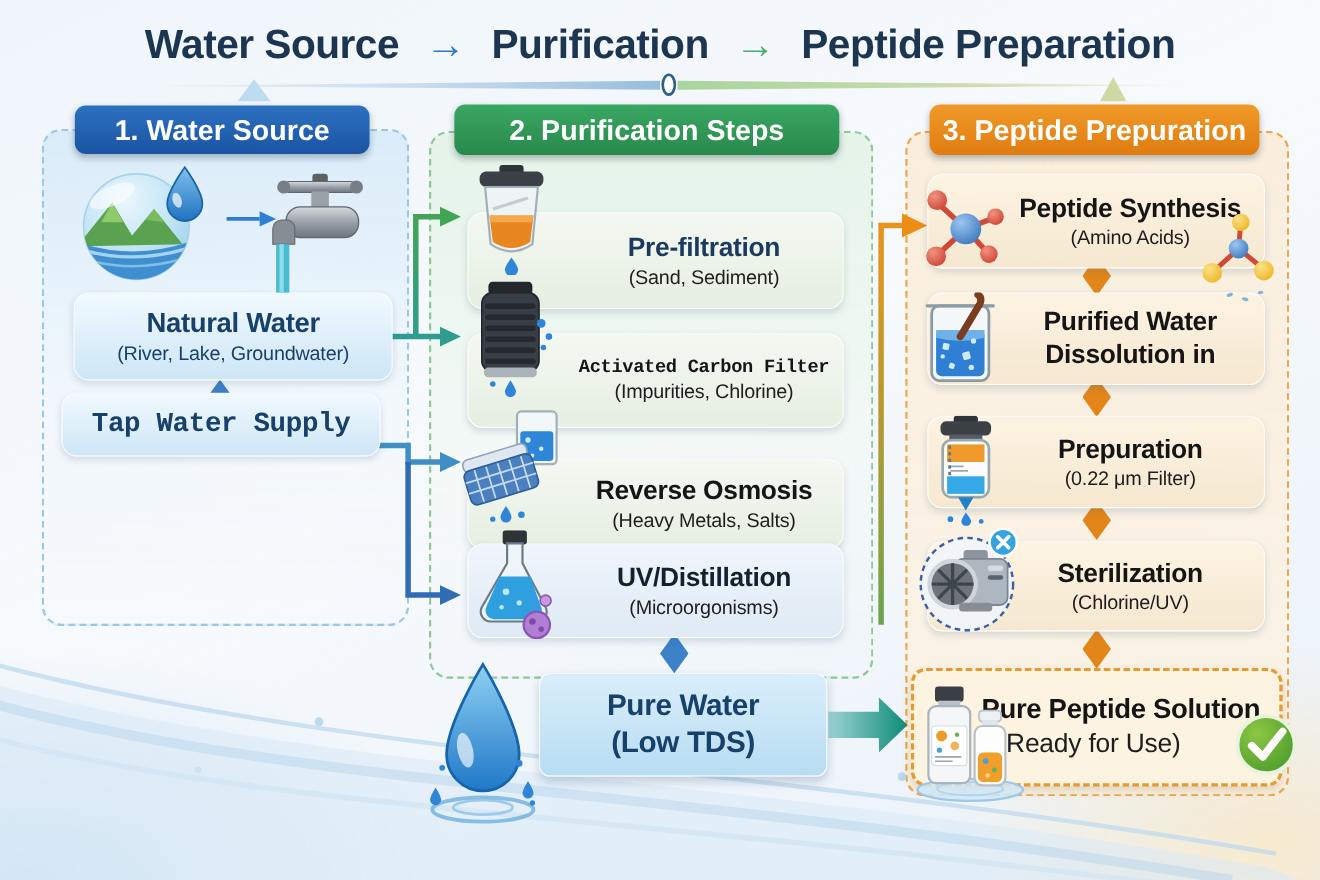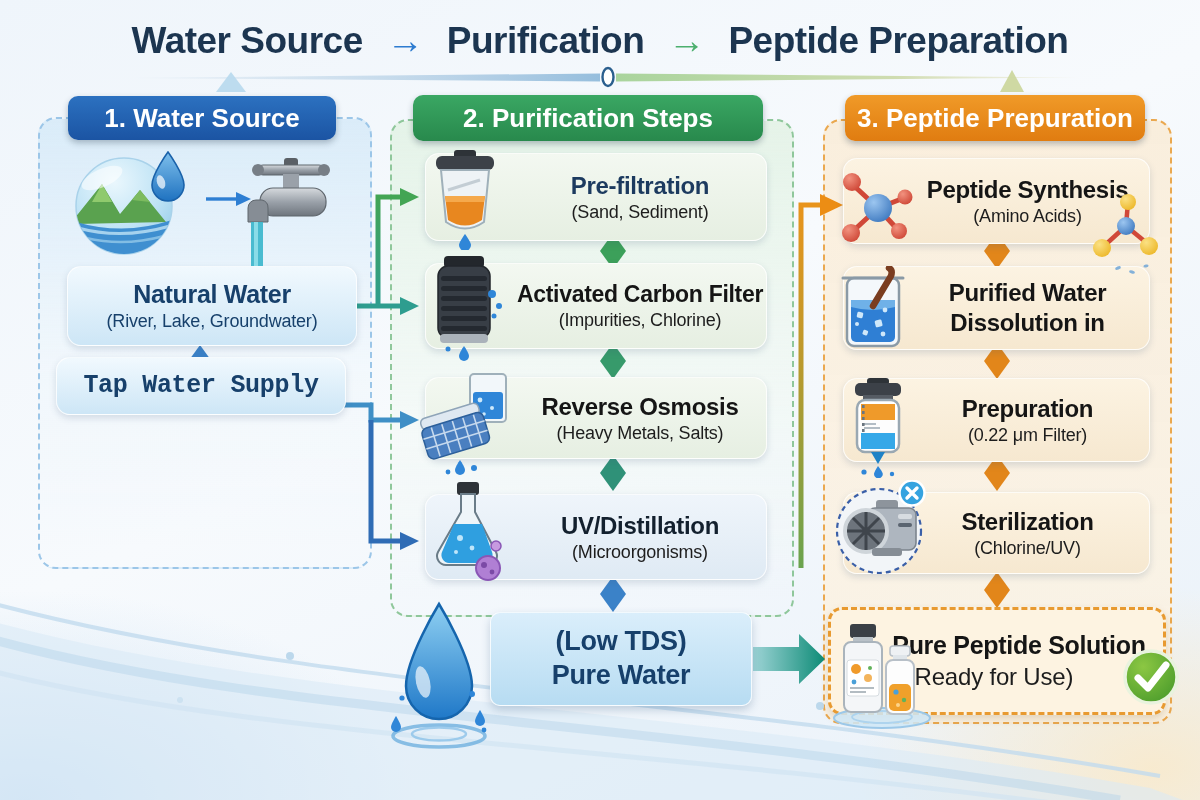--- a/index.html
+++ b/index.html
@@ -25,27 +25,27 @@
   .hdr{position:absolute;z-index:6;border-radius:10px;color:#fff;font-weight:bold;font-size:26px;
     display:flex;align-items:center;justify-content:center;box-shadow:0 3px 6px rgba(30,50,70,.3);white-space:nowrap;}
   #h1{left:68px;top:96px;width:268px;height:44px;background:linear-gradient(180deg,#2c71c0,#1b54a3);}
   #h2{left:413px;top:95px;width:350px;height:46px;background:linear-gradient(180deg,#3aa763,#28894c);}
   #h3{left:845px;top:95px;width:300px;height:46px;background:linear-gradient(180deg,#f09a28,#e07c10);}
   
   .box{position:absolute;z-index:3;border-radius:14px;display:flex;flex-direction:column;
     align-items:center;justify-content:center;text-align:center;
     box-shadow:0 3px 7px rgba(60,90,120,.18);}
   .b-blue{background:linear-gradient(180deg,#f1f9fe,#cde6f6);border:1px solid #ffffffcc;}
-  .b-green{background:linear-gradient(180deg,#f3f8f1,#e6efe2);border:1px solid #ffffffcc;}
+  .b-green{background:linear-gradient(180deg,#f3f8f1,#e6efe2);border:1px solid #ffffffcc;margin-top:40px;}
   .b-uv{background:linear-gradient(180deg,#eff5fb,#dfeaf4);border:1px solid #ffffffcc;}
   .b-cream{background:linear-gradient(180deg,#fcf3e2,#f6e8d0);border:1px solid #ffffffcc;}
   .t1{font-weight:bold;font-size:24px;color:#151515;letter-spacing:-.3px;white-space:nowrap;line-height:1.25;}
   .t2{font-size:18px;color:#1d1d1d;letter-spacing:-.2px;white-space:nowrap;line-height:1.25;}
   .navy{color:#17406b !important;}
-  .fit{font-size:23px;}
+  .fit{font-size:17px;font-family:Liberation Mono, monospace;}
   
   #nw-box{left:67px;top:266px;width:288px;height:78px;}
   #nw-box .t1{font-size:25px}
   #tap-box{left:56px;top:357px;width:288px;height:56px;font-family:Liberation Mono, monospace;}
   #tap-box .t1{font-size:25px}
   
   .s2{left:425px;width:340px;padding-left:0;}
   .s2 .txt{margin-left:88px;width:244px;}
   #s20{top:153px;height:86px}#s21{top:263px;height:84px}#s22{top:377px;height:80px}#s23{top:494px;height:84px}
   #pw-box{left:490px;top:612px;width:260px;height:92px;border-radius:10px;
@@ -319,22 +319,22 @@
       <circle cx="30" cy="70" r="2" fill="#bfe6fa"></circle>
     <g>
       <circle cx="62" cy="86" r="12" fill="#b07fd4" stroke="#8a56b5" stroke-width="2"></circle>
       <circle cx="58" cy="83" r="3" fill="#7b4aa6"></circle>
         <circle cx="66" cy="90" r="2.4" fill="#7b4aa6"></circle>
       <circle cx="70" cy="64" r="5" fill="#c79ae0" stroke="#8a56b5" stroke-width="1.5"></circle>
     </g>
   </svg>
 
   <div class="box b-blue" id="pw-box">
+    <div class="t1 navy">Pure Water</div>
     <div class="t1 navy">(Low TDS)</div>
-    <div class="t1 navy">Pure Water</div>
   </div>
 
   <svg class="ic" style="left:386px;top:598px" width="106" height="160" viewBox="0 0 106 160">
     <defs>
       <linearGradient id="bigDrop" x1="0" y1="0" x2="0" y2="1">
         <stop offset="0" stop-color="#8fd0f2"></stop>
           <stop offset="1" stop-color="#1f78c8"></stop>
       </linearGradient>
     </defs>
     <ellipse cx="53" cy="138" rx="46" ry="11" fill="none" stroke="#5fa8dc" stroke-width="3.5" opacity=".7"></ellipse>

